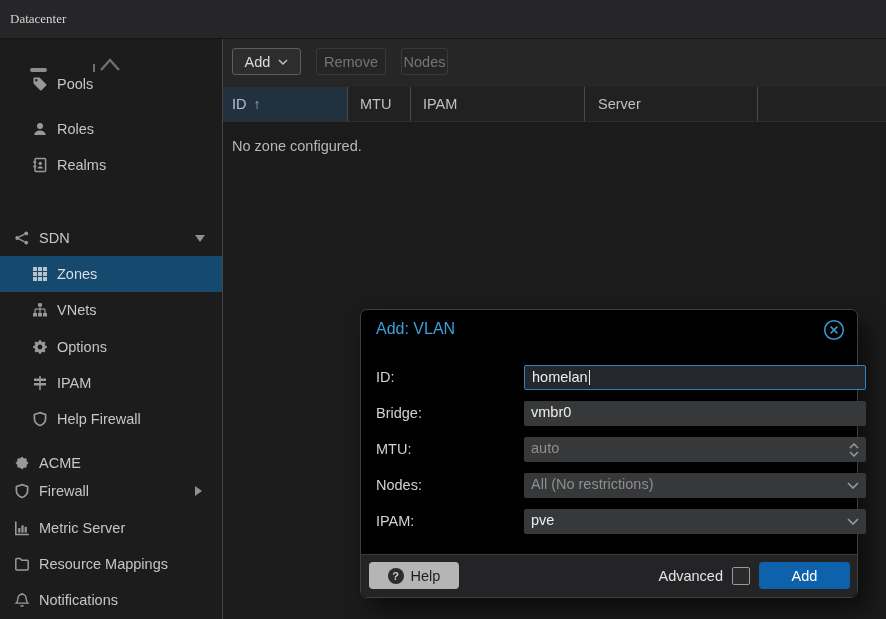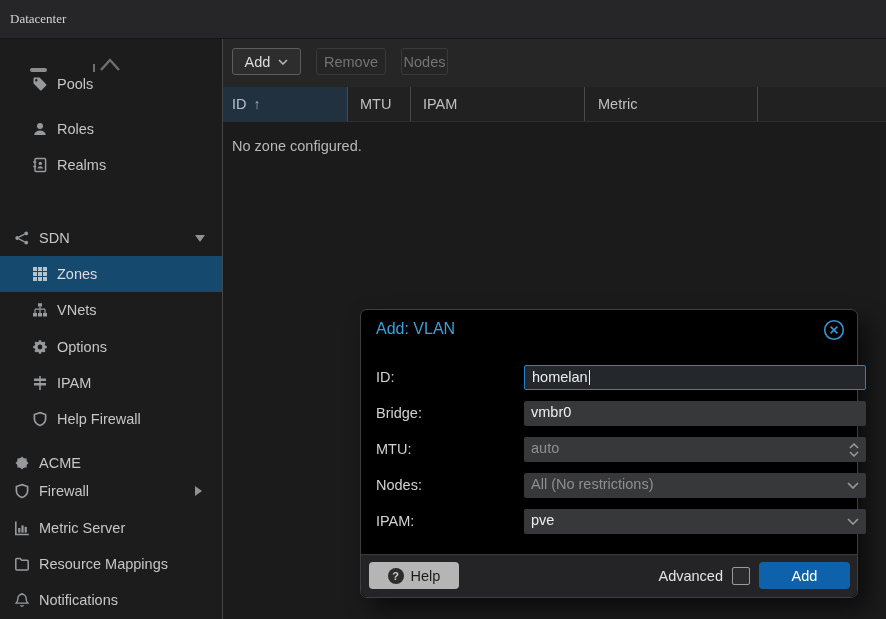--- a/index.html
+++ b/index.html
@@ -262,21 +262,21 @@
         <span>ID</span>
         <span class="sort-arrow">↑</span>
       </div>
       <div class="gcol" style="width:63px;padding-left:12px;">
         <span>MTU</span>
       </div>
       <div class="gcol" style="width:174px;padding-left:12px;">
         <span>IPAM</span>
       </div>
       <div class="gcol last" style="width:174px;padding-left:13px;">
-        <span>Metric</span>
+        <span>Server</span>
       </div>
     </div>
 
     <div class="empty-text">No zone configured.</div>
   </div>
 
   <div class="dialog">
     <div class="dlg-title">Add: VLAN</div>
     <div class="dlg-close">
       <svg width="22" height="22" viewBox="0 0 22 22">

